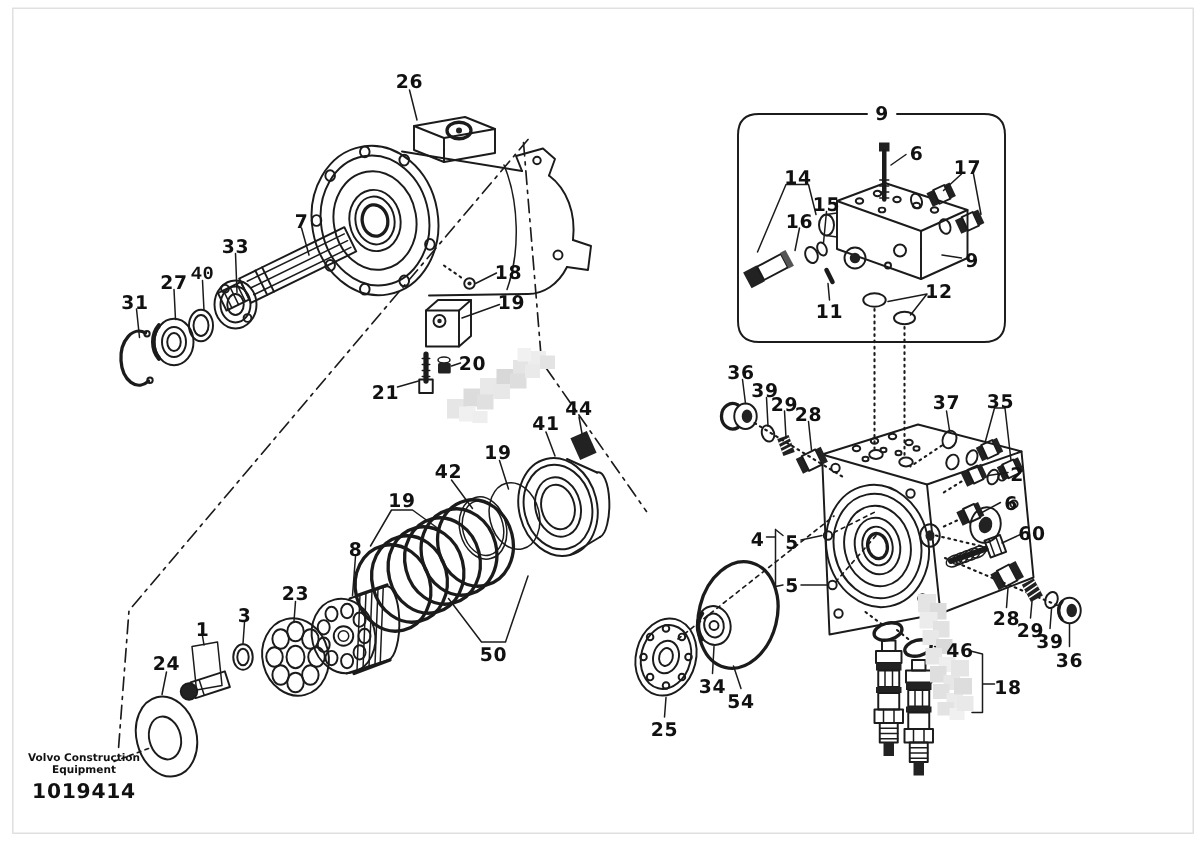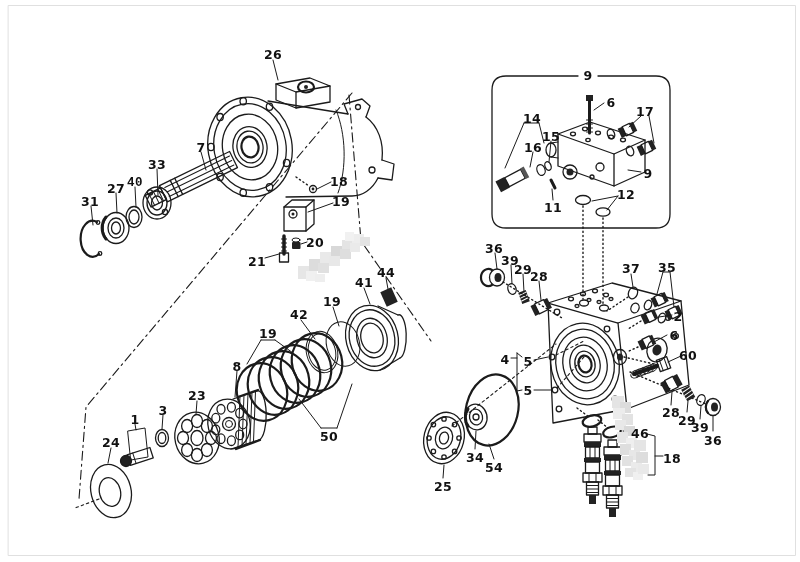--- a/index.html
+++ b/index.html
@@ -605,13 +605,18 @@
       <span class="callout" style="left: 197px; top: 394px;">23</span>
       <span class="callout" style="left: 237px; top: 365px;">8</span>
       <span class="callout" style="left: 268px; top: 332px;">19</span>
       <span class="callout" style="left: 329px; top: 435px;">50</span>
       <span class="callout" style="left: 299px; top: 313px;">42</span>
       <span class="callout" style="left: 332px; top: 300px;">19</span>
       <span class="callout" style="left: 364px; top: 281px;">41</span>
       <span class="callout" style="left: 386px; top: 271px;">44</span>
     </div>
 
+<div class="footer">
+  <div class="brand">Volvo Construction</div>
+  <div class="brand">Equipment</div>
+  <div class="fignum">1019414</div>
 </div>
+</div>
 
 </body></html>

